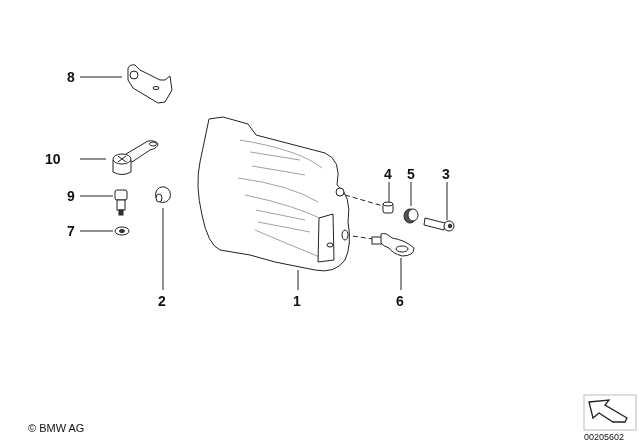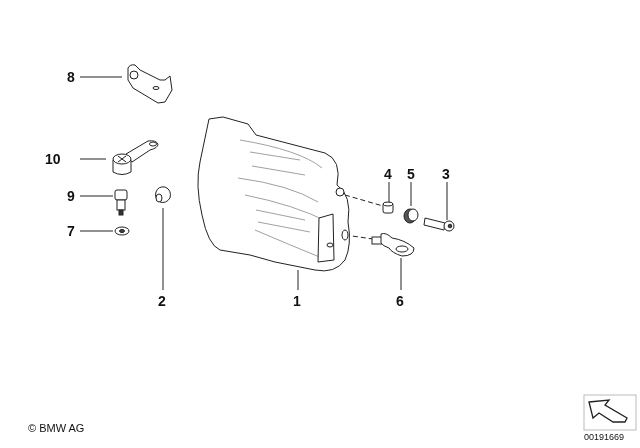--- a/index.html
+++ b/index.html
@@ -112,13 +112,13 @@
 <div class="label" style="left:67px;top:189px">9</div>
 <div class="label" style="left:67px;top:224px">7</div>
 <div class="label" style="left:158px;top:294px">2</div>
 <div class="label" style="left:293px;top:294px">1</div>
 <div class="label" style="left:384px;top:167px">4</div>
 <div class="label" style="left:407px;top:167px">5</div>
 <div class="label" style="left:442px;top:167px">3</div>
 <div class="label" style="left:396px;top:294px">6</div>
 
 <div class="copyright">© BMW AG</div>
-<div class="docid">00191669</div>
+<div class="docid">00205602</div>
 
 </body></html>

